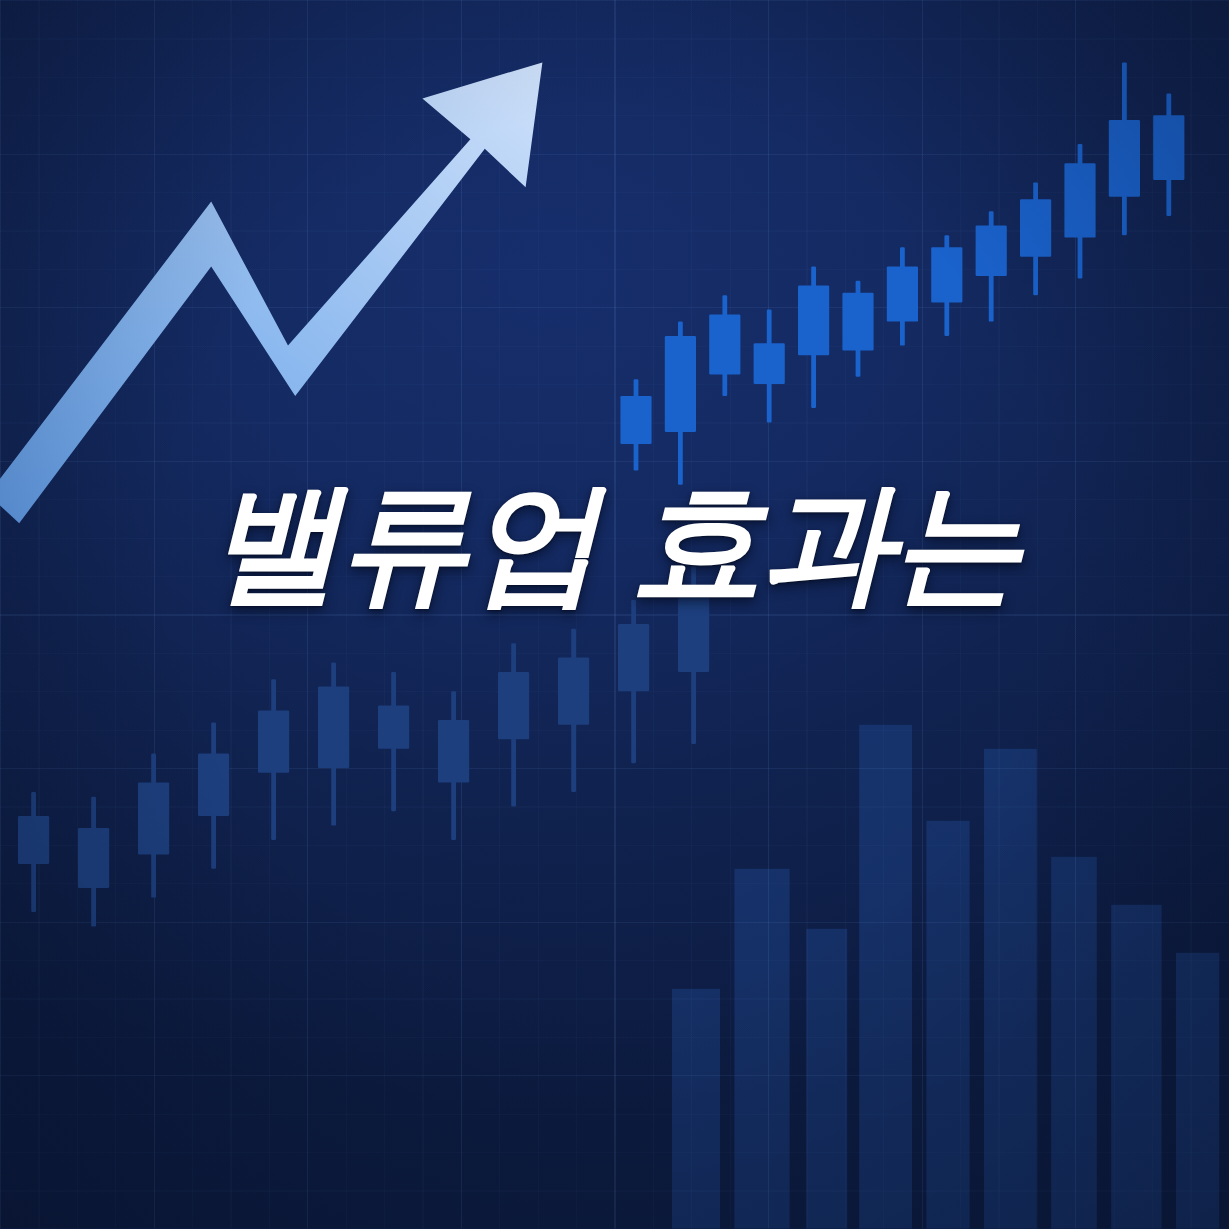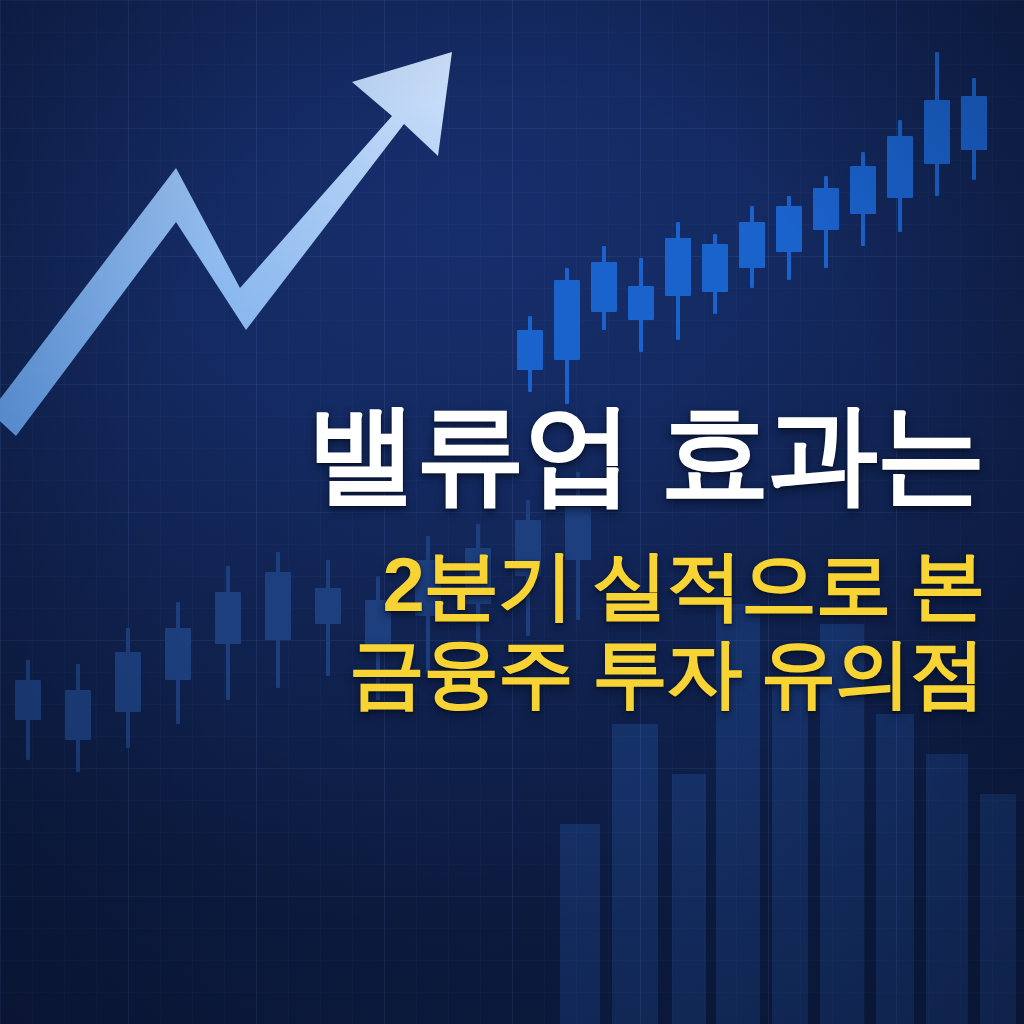--- a/index.html
+++ b/index.html
@@ -64,22 +64,23 @@
   
   .arrow-layer { position: absolute; inset: 0; }
   .arrow-svg { position: absolute; left: 0; top: 0; }
 
   
   .text-wrap {
     position: absolute;
     left: 0;
     right: 0;
     top: 392px;
-    text-align: right;
+    text-align: center;
     z-index: 40;
+    font-style: italic;
   }
   .headline {
     color: #ffffff;
     font-weight: 700;
     font-size: 110px;
     line-height: 1.10;
     letter-spacing: -2px;
     text-shadow:
       0 4px 10px rgba(3,10,28,0.60),
       0 1px 2px rgba(3,10,28,0.70);
@@ -257,19 +258,15 @@
                L 16 436 Z" fill="url(#agrad)"></path>
     </svg>
   </div>
 
   <div class="vignette"></div>
 
   <div class="text-wrap">
     <h1 class="headline">
       <span>밸류업 효과는</span>
     </h1>
-    <h2 class="subhead">
-      <span>2분기 실적으로 본</span>
-      <span class="s2">금융주 투자 유의점</span>
-    </h2>
   </div>
 
 </div>
 
 </body></html>

